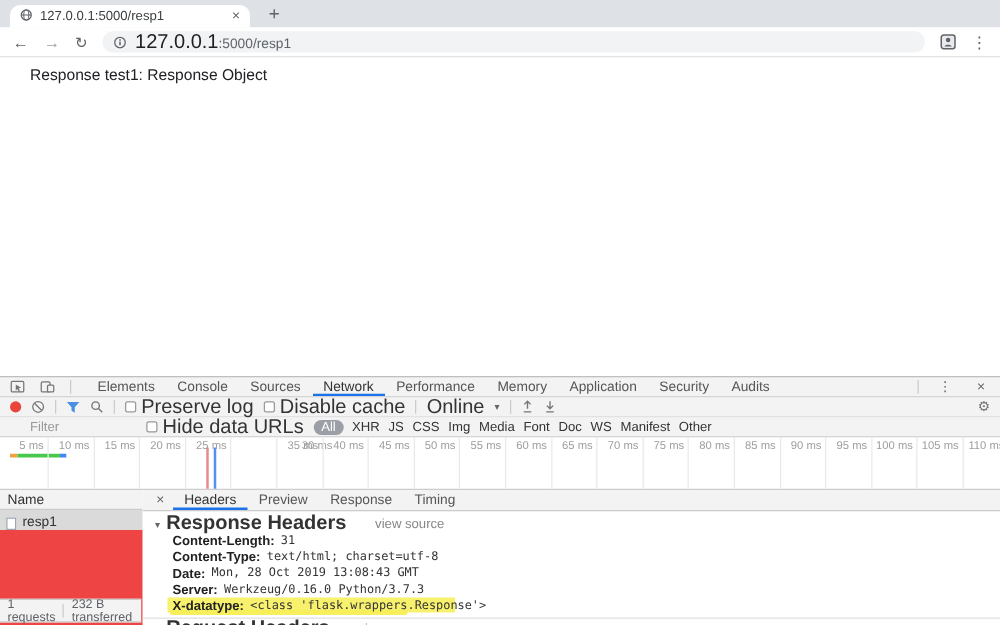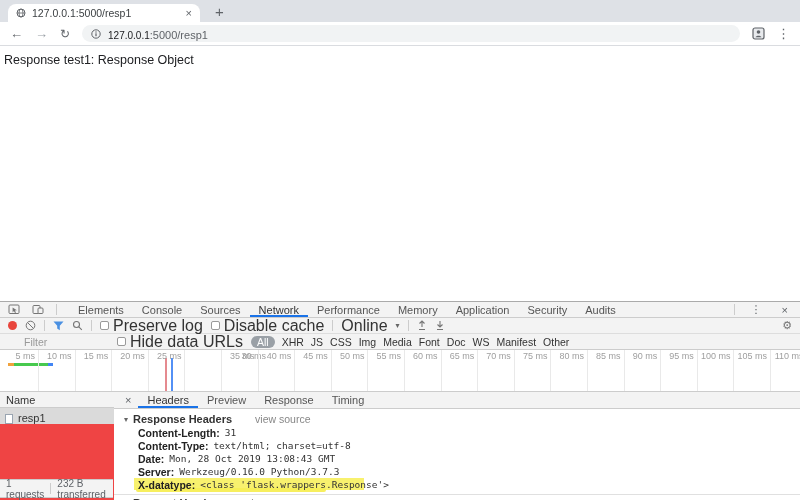--- a/index.html
+++ b/index.html
@@ -14,28 +14,28 @@
   .tab-title{flex:1;font-size:10.5px;color:#3c4043;white-space:nowrap;overflow:hidden}
   .tab-close{font-size:11px;color:#5f6368;line-height:1;cursor:default}
   .newtab{position:absolute;left:208px;top:1px;font-size:15px;color:#5f6368;padding:2px 7px}
   .toolbar{position:absolute;top:22px;left:0;width:800px;height:24px;background:#fff;
            border-bottom:1px solid #dadce0;display:flex;align-items:center;padding:0 10px;gap:12px}
   .nav{font-size:13px;color:#5f6368;line-height:1}
   .nav.fwd{color:#9aa0a6}
   .nav.reload{font-size:12px}
   .omnibox{flex:1;height:17px;background:#f1f3f4;border-radius:9px;display:flex;
            align-items:center;padding:0 9px;gap:7px}
-  .host{font-size:10px;color:#202124}
+  .host{font-size:16px;color:#202124}
   .path{font-size:11px;color:#5f6368}
   .bmenu{color:#5f6368;font-size:13px;line-height:1}
   .ext{display:flex;align-items:center}
 
   
   .page{position:absolute;top:46px;left:0;width:800px;height:255px;background:#fff}
-  .page-text{position:absolute;left:4px;top:7px;font-size:12.5px;color:#202124}
+  .page-text{position:absolute;left:24px;top:7px;font-size:12.5px;color:#202124}
 
   
   .devtools{position:absolute;top:301px;left:0;width:800px;height:199px;background:#fff;
             border-top:1px solid #aaa;font-size:11px;color:#333}
   .vdiv{width:1px;height:11px;background:#ccc;flex:none}
   .dt-tabbar{height:16px;background:#f3f3f3;border-bottom:1px solid #ccc;display:flex;
              align-items:center;padding:0 8px 0 8px;gap:12px}
   .dt-icon{display:flex;align-items:center;flex:none}
   .dt-tabs{display:flex;height:100%;align-items:stretch}
   .dt-tab{padding:0 9px;display:flex;align-items:center;color:#555;font-size:11px}
@@ -83,21 +83,21 @@
 
   .dt-right{position:absolute;left:114px;top:0;right:0;height:108px;background:#fff;overflow:hidden}
   .detail-tabs{height:17px;background:#f3f3f3;border-bottom:1px solid #ccc;display:flex;
                align-items:stretch;padding-left:4px}
   .detail-close{color:#5f6368;font-size:11px;display:flex;align-items:center;padding:0 7px}
   .detail-tab{padding:0 9px;display:flex;align-items:center;color:#555;font-size:11px}
   .detail-tab.active{color:#333;box-shadow:inset 0 -2px 0 #1a73e8}
   .detail-content{padding:3px 0 0 10px}
   .group-row{display:flex;align-items:center;gap:5px;height:14px}
   .disclosure{font-size:8px;color:#666}
-  .group-label{font-weight:bold;font-size:11px;color:#333}
+  .group-label{font-weight:bold;font-size:16px;color:#333}
   .view-source{margin-left:18px;font-size:10.5px;color:#878787}
   .hdr-list{margin-left:14px}
   .hdr-row{position:relative;height:13px;display:flex;align-items:center}
   .hdr-key{font-weight:bold;font-size:10.5px;color:#222;z-index:1;white-space:pre}
   .hdr-val{font-family:"DejaVu Sans Mono",monospace;font-size:9.5px;color:#333;margin-left:5px;z-index:1;white-space:pre}
   .hdr-row.hl::before{content:"";position:absolute;left:-4px;top:0;width:230px;height:12px;
                       background:rgba(247,238,85,.85);z-index:0}
   .hdr-row.hl::after{content:"";position:absolute;left:-2px;top:10px;width:190px;height:4px;
                      background:rgba(247,238,85,.95);border-radius:2px;z-index:0}
   .req-hdr-row{margin:3px 0 0 -10px;padding:2px 0 0 10px;border-top:1px solid #e0e0e0;

